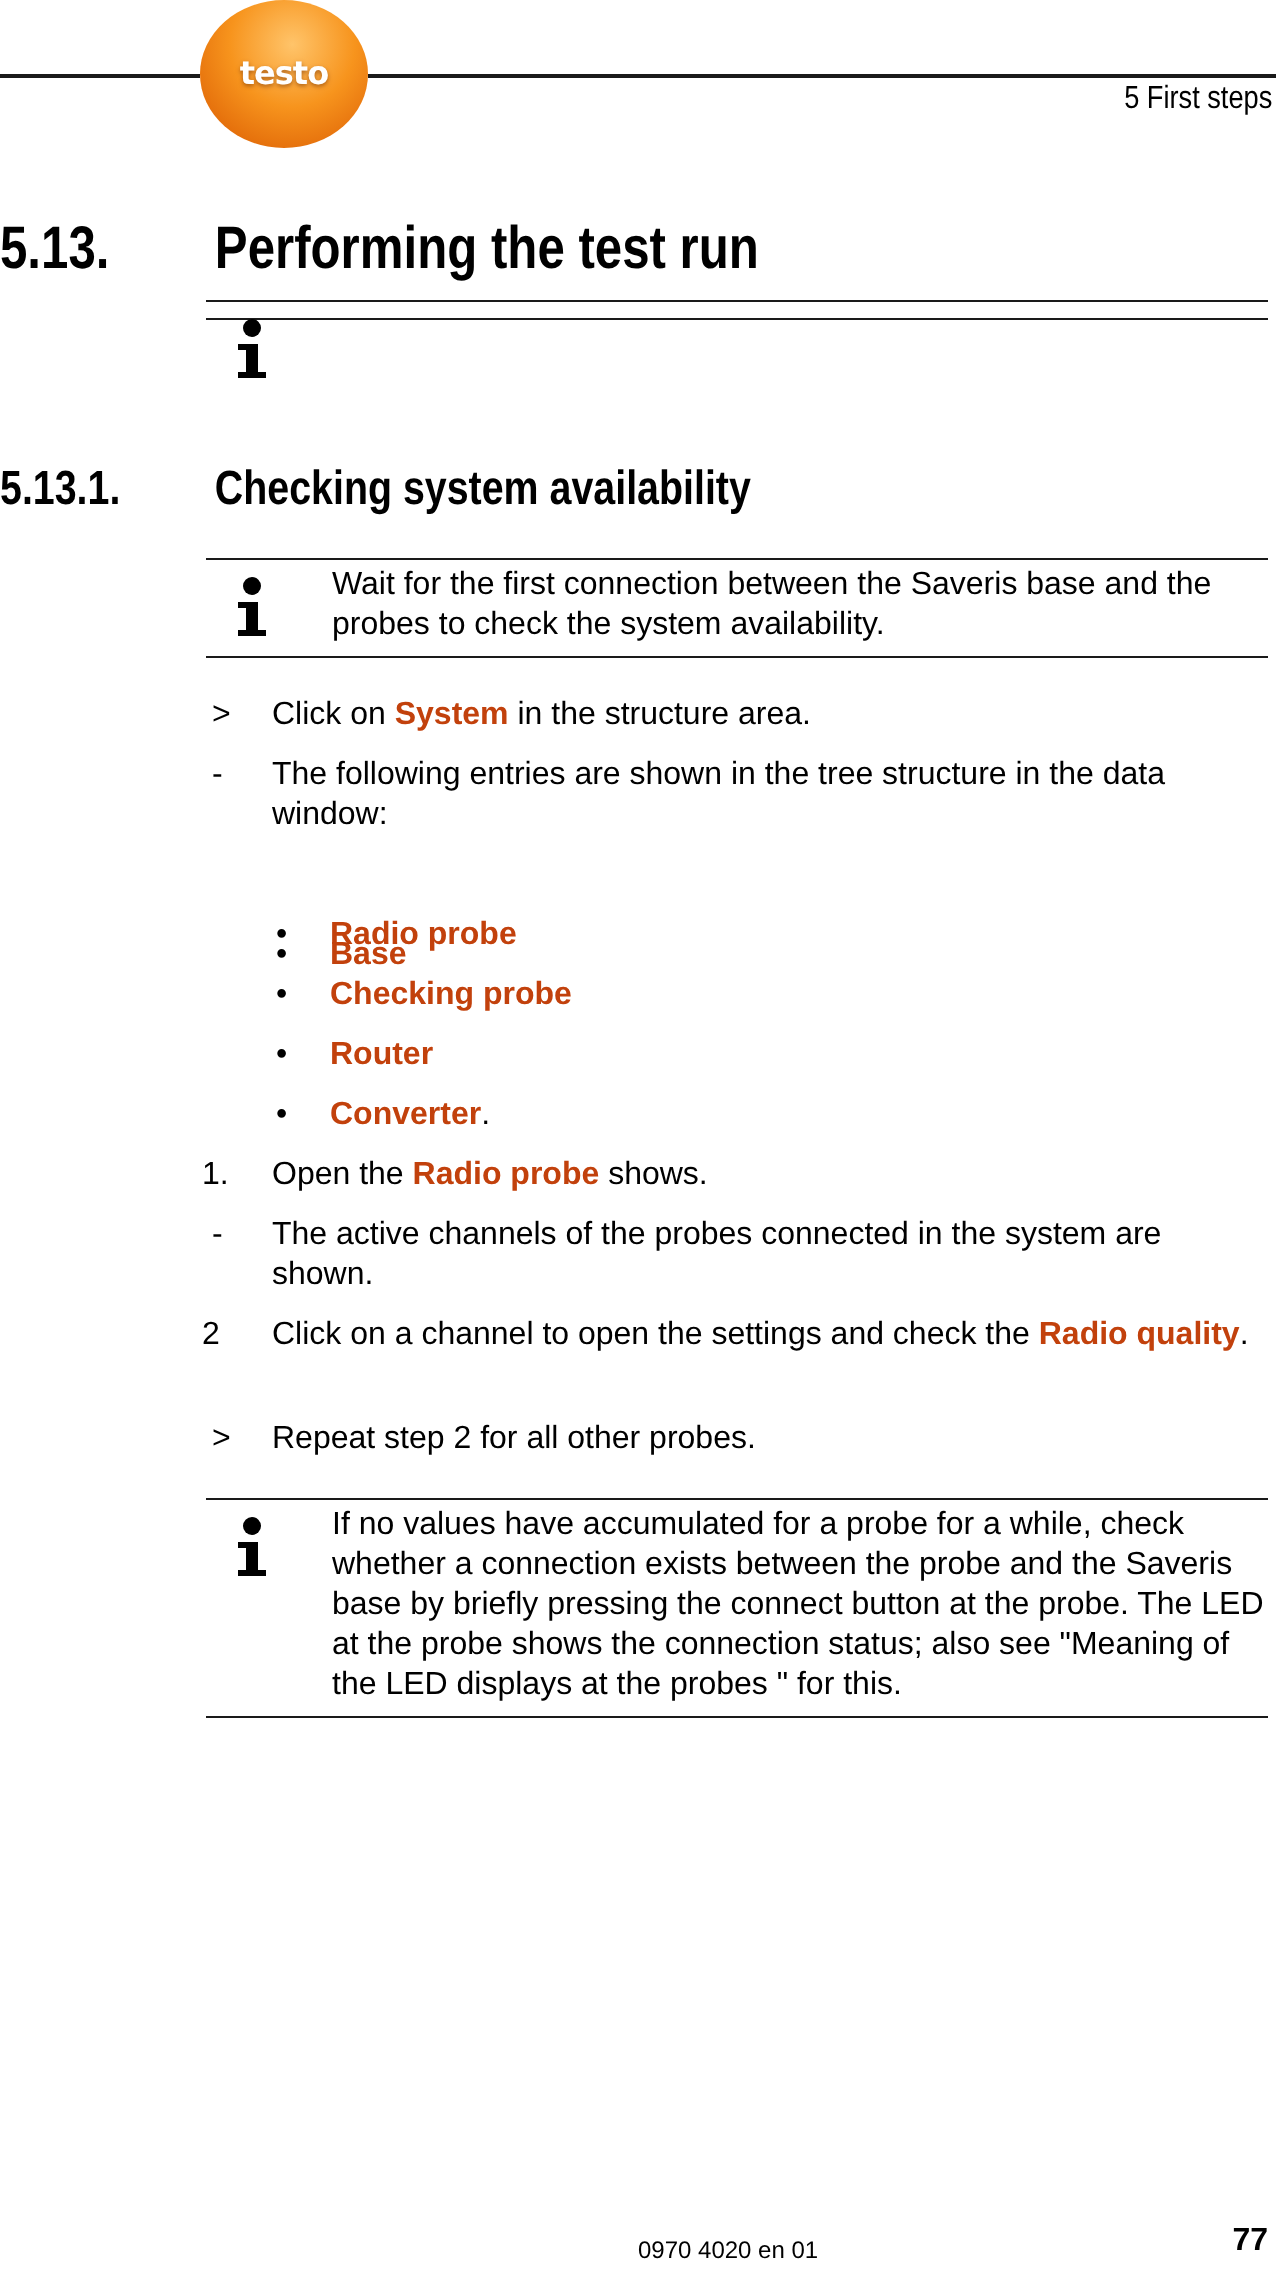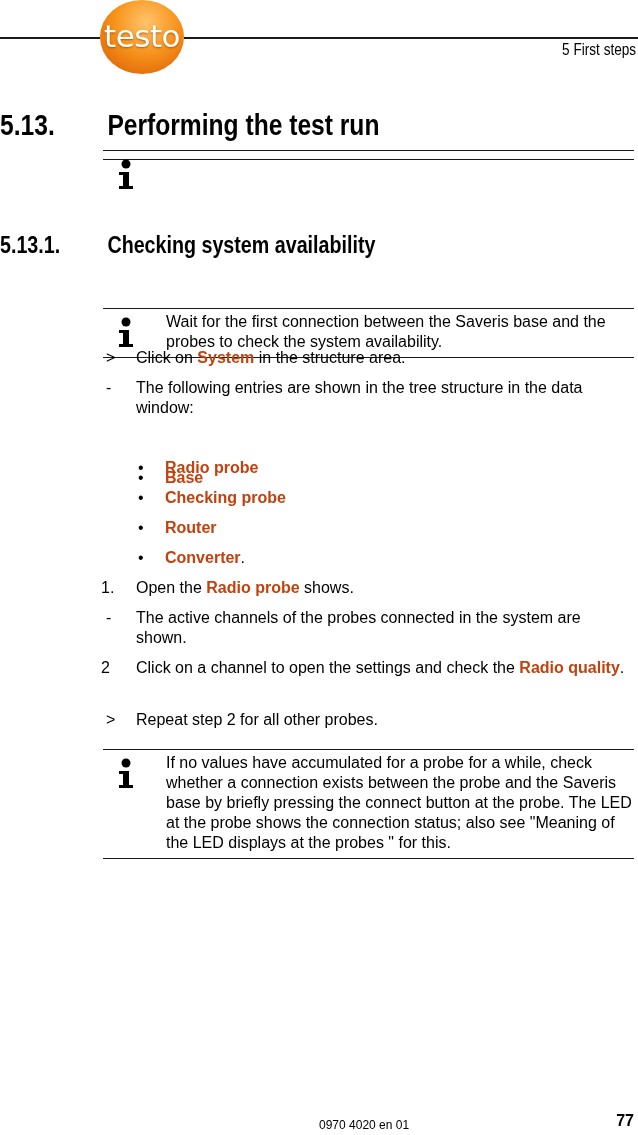--- a/index.html
+++ b/index.html
@@ -8,21 +8,21 @@
     font-family: "Liberation Sans", sans-serif; color: #000;
   }
   .hline { position: absolute; height: 2px; background: #1a1a1a; }
   .logo {
     position: absolute; left: 100px; top: 0px; width: 84px; height: 74px;
     border-radius: 50%;
     background: radial-gradient(circle at 55% 30%, #ffc46a 0%, #f7941d 45%, #e36c0a 80%, #d35400 100%);
     display: flex; align-items: center; justify-content: center;
   }
   .logo span {
-    color: #fff; font-weight: normal; font-size: 31px; letter-spacing: -0.5px;
+    color: #fff; font-weight: bold; font-size: 16px; letter-spacing: -0.5px;
     text-shadow: 0 1px 2px rgba(120,50,0,0.6);
     font-family: "DejaVu Sans", sans-serif;
     margin-top: -2px;
   }
   .chapter {
     position: absolute; right: 2px; top: 41px; font-size: 16px;
     transform: scaleX(0.85); transform-origin: right;
   }
   .h1 {
     position: absolute; top: 108px; left: 0; font-size: 30px; font-weight: bold;
@@ -72,21 +72,21 @@
   <svg class="icon" viewBox="0 0 22 32">
     <circle cx="11" cy="5" r="4.5" fill="#000"></circle>
     <path d="M4 13 H14 V27 H18 V30 H4 V27 H8 V16 H4 Z" fill="#000"></path>
   </svg>
 </div>
 
 <div class="h2">
   <span class="num">5.13.1.</span><span>Checking system availability</span>
 </div>
 
-<div class="note" style="top:279px;margin-top:29px;">
+<div class="note" style="top:279px;">
   <svg class="icon" viewBox="0 0 22 32">
     <circle cx="11" cy="5" r="4.5" fill="#000"></circle>
     <path d="M4 13 H14 V27 H18 V30 H4 V27 H8 V16 H4 Z" fill="#000"></path>
   </svg>
   <div class="text">Wait for the first connection between the Saveris base and the probes to check the system availability.</div>
 </div>
 
 <div class="para" style="top:348px;">
   <span class="mk">&gt;</span>
   <span class="tx"><span>Click on </span><span class="hl">System</span><span> in the structure area.</span></span>

